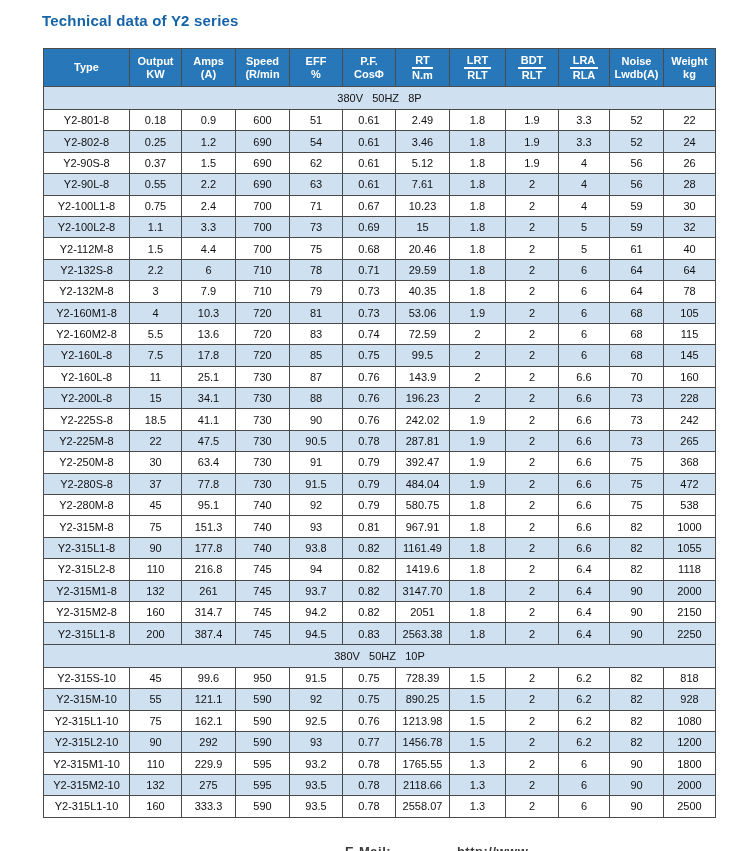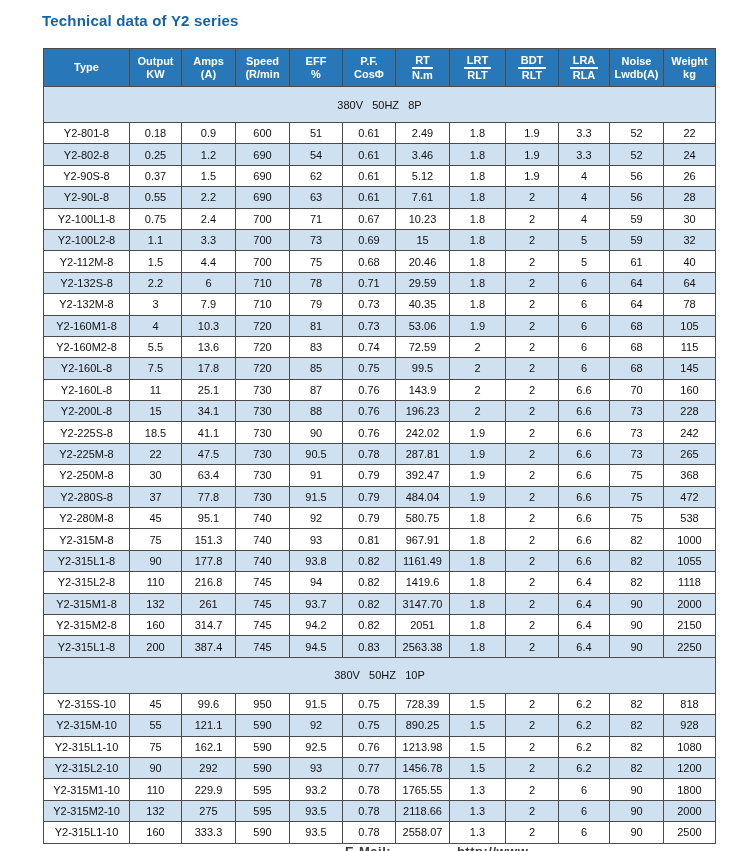--- a/index.html
+++ b/index.html
@@ -45,21 +45,21 @@
     border-left:2px solid #ffffff;
     border-right:0;
   }
   thead th:first-child{border-left:1px solid var(--border);}
   thead th:last-child{border-right:1px solid var(--border);}
   thead .l1{display:block;line-height:13px;}
   thead .l1.ft{display:inline-block;border-bottom:2px solid #ffffff;padding:0 3px 1px;line-height:12px;}
   thead .l2{display:block;line-height:13px;}
   tr.band-row td{
     background:var(--band-bg);
-    height:36px;
+    height:23px;
     font-size:11px;color:#111;
     white-space:pre;
   }
   tr.data-row td{height:21.4px;background:var(--row-bg);}
   tr.data-row.alt td{background:var(--row-alt-bg);}
   .page-footer{
     position:absolute;left:345px;top:844px;
     font-size:13px;font-weight:bold;color:#3a3a3a;
     white-space:pre;letter-spacing:0.5px;
   }

